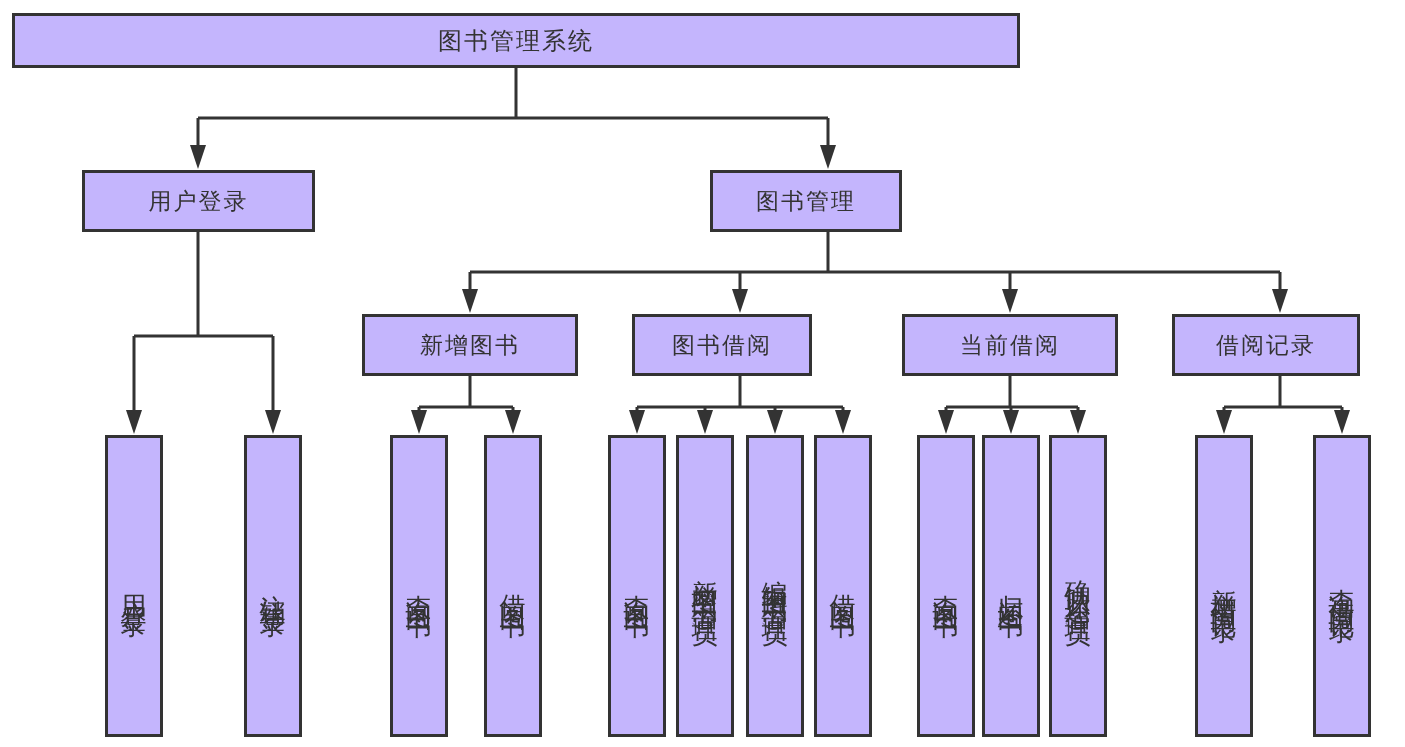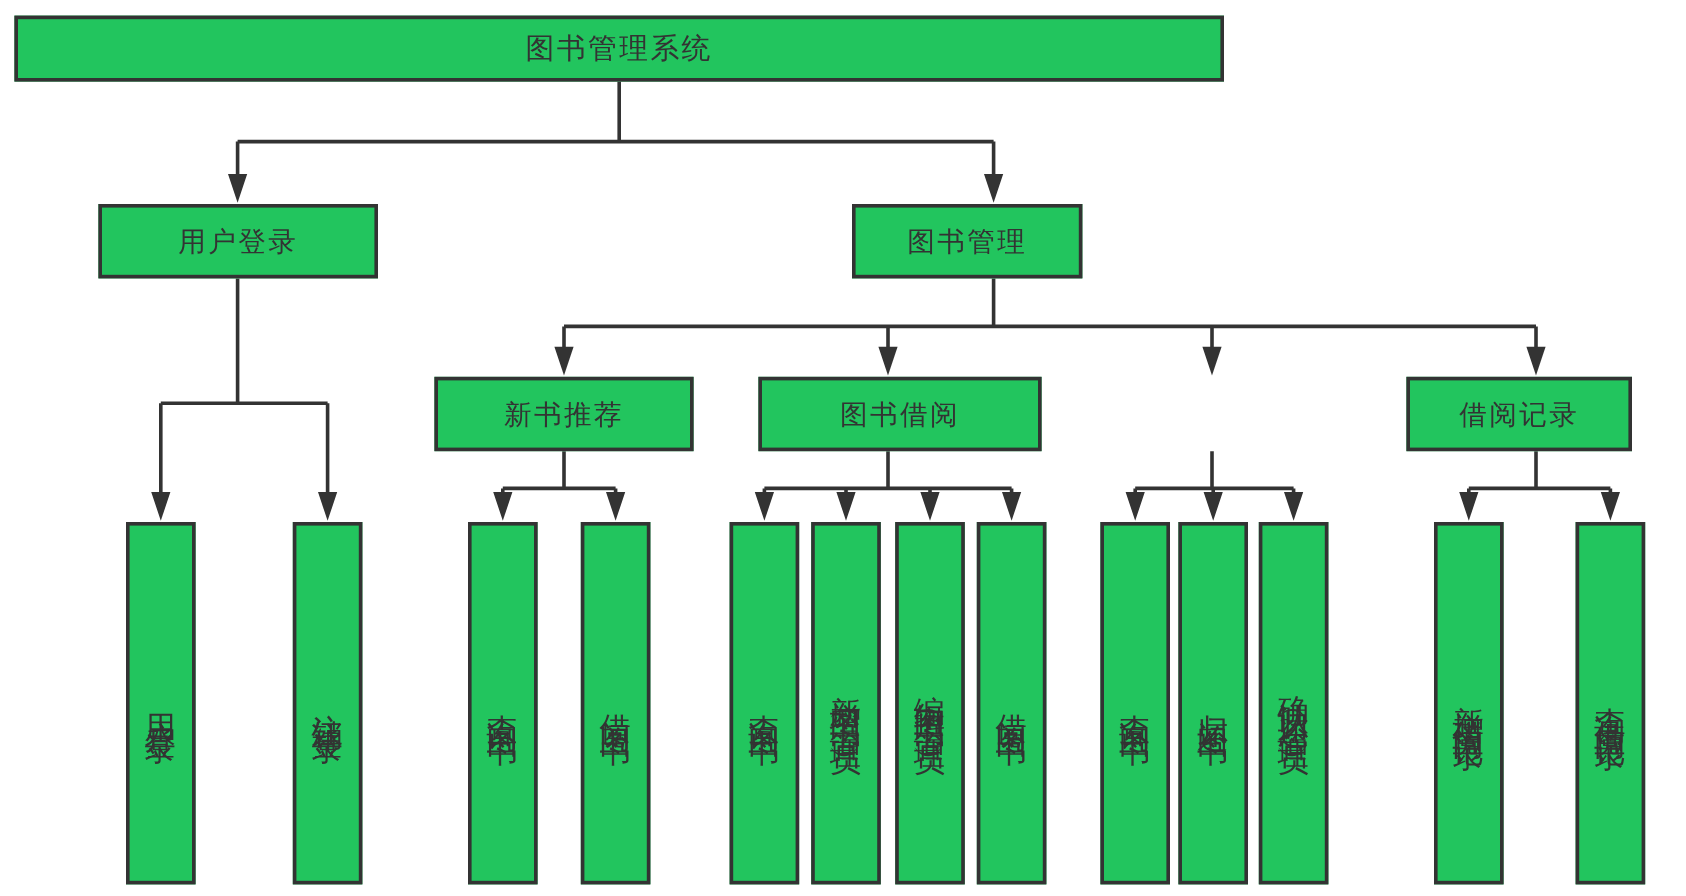--- a/index.html
+++ b/index.html
@@ -6,21 +6,21 @@
   .stage {
     position:relative; width:1405px; height:747px; background:#ffffff;
     font-family:"Liberation Sans","DejaVu Sans",sans-serif; color:#333;
     overflow:hidden;
   }
   .wires { position:absolute; left:0; top:0; width:1405px; height:747px; }
   .wires path { stroke:#333333; stroke-width:3; fill:none; }
   .wires polygon { fill:#333333; stroke:none; }
   .node {
     position:absolute; box-sizing:border-box;
-    border:3px solid #333333; background:#22c55e;
+    border:3px solid #333333; background:#c4b5fd;
     display:flex; align-items:center; justify-content:center;
     line-height:1;
   }
   .hbox { font-size:23px; letter-spacing:2px; }
   .root { font-size:24px; }
   .vbox {
     writing-mode:vertical-rl; text-orientation:mixed;
     font-size:26px; letter-spacing:6px;
   }
   .watermark {
@@ -62,22 +62,23 @@
     <polygon points="1070,410 1086,410 1078,434"></polygon>
     <polygon points="1216,410 1232,410 1224,434"></polygon>
     <polygon points="1334,410 1350,410 1342,434"></polygon>
   </svg>
 
   <div class="node hbox root" style="left:12px;top:13px;width:1008px;height:55px">图书管理系统</div>
 
   <div class="node hbox" style="left:82px;top:170px;width:233px;height:62px">用户登录</div>
   <div class="node hbox" style="left:710px;top:170px;width:192px;height:62px">图书管理</div>
 
-  <div class="node hbox" style="left:362px;top:314px;width:216px;height:62px">新书推荐</div>
-  <div class="node hbox" style="left:632px;top:314px;width:236px;height:62px">图书借阅</div>
+  <div class="node hbox" style="left:362px;top:314px;width:216px;height:62px">新增图书</div>
+  <div class="node hbox" style="left:632px;top:314px;width:180px;height:62px">图书借阅</div>
+  <div class="node hbox" style="left:902px;top:314px;width:216px;height:62px">当前借阅</div>
   <div class="node hbox" style="left:1172px;top:314px;width:188px;height:62px">借阅记录</div>
 
   <div class="node vbox" style="left:105px;top:435px;width:58px;height:302px">用户登录</div>
   <div class="node vbox" style="left:244px;top:435px;width:58px;height:302px">注销登录</div>
 
   <div class="node vbox" style="left:390px;top:435px;width:58px;height:302px">查询图书</div>
   <div class="node vbox" style="left:484px;top:435px;width:58px;height:302px">借阅图书</div>
 
   <div class="node vbox" style="left:608px;top:435px;width:58px;height:302px">查询图书</div>
   <div class="node vbox" style="left:676px;top:435px;width:58px;height:302px">新增图书（管理员）</div>

